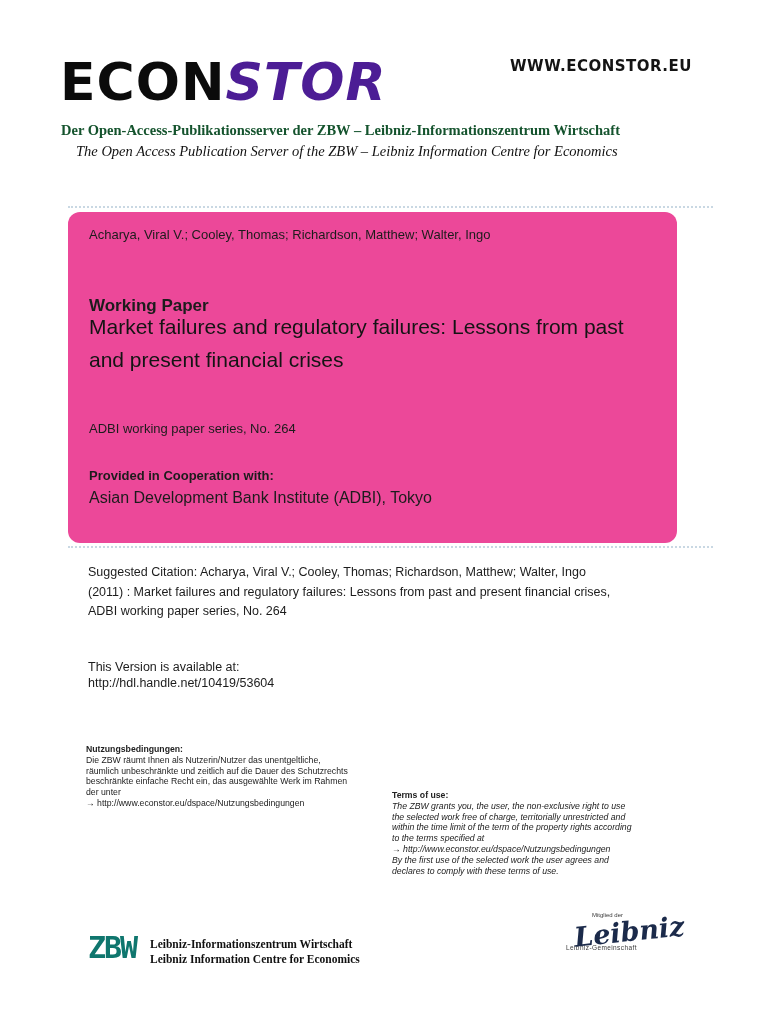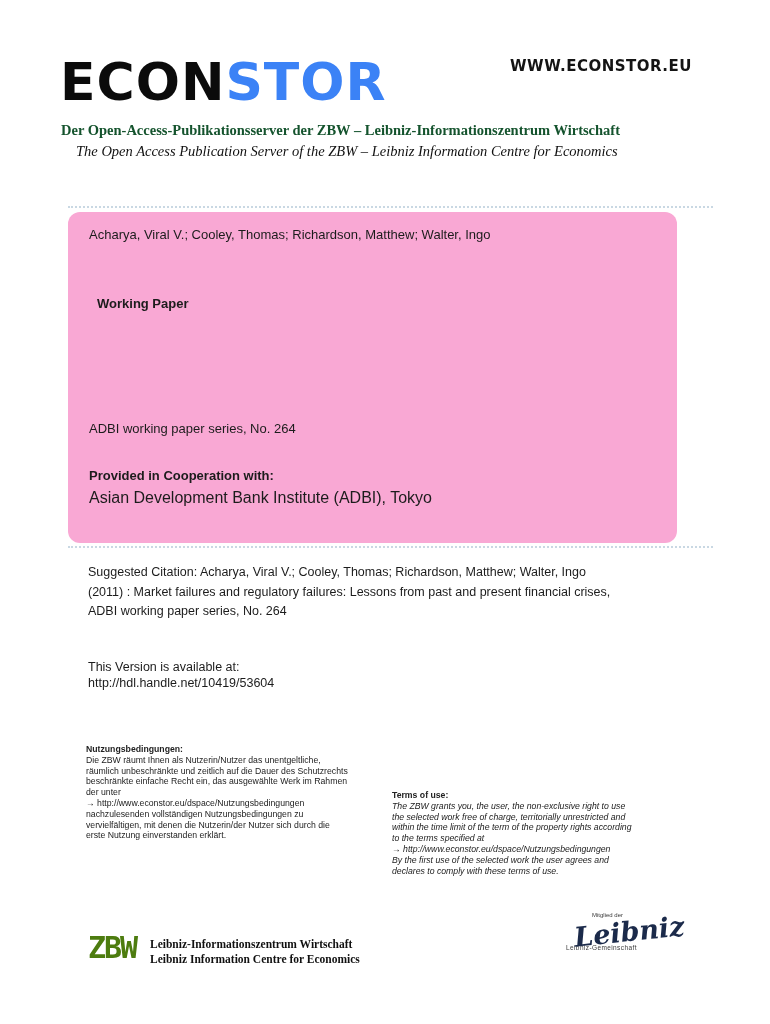--- a/index.html
+++ b/index.html
@@ -27,21 +27,21 @@
   
   .rule { position:absolute; left:68px; width:645px; height:0;
           border-top:2px dotted #c9d8e3; }
   .rule-top { top:206px; }
   .rule-bottom { top:546px; }
 
   
   .card { position:absolute; left:68px; top:212px; width:609px; height:331px;
           background:#e6edf3; border-radius:12px; }
   .card .authors { position:absolute; left:21px; top:15px; font-size:13px; }
-  .card .doctype { position:absolute; left:21px; top:84px; font-size:13px; font-weight:bold;margin-left:8px; }
+  .card .doctype { position:absolute; left:21px; top:84px; font-size:17px; font-weight:bold; }
   .card .title   { position:absolute; left:21px; top:98px; width:545px;
                    font-size:21px; line-height:33px; color:#141414; }
   .card .series  { position:absolute; left:21px; top:209px; font-size:13px; }
   .card .coop-label { position:absolute; left:21px; top:256px; font-size:13px; font-weight:bold;text-align:right; }
   .card .coop-value { position:absolute; left:21px; top:277px; font-size:16px; }
 
   
   .citation { position:absolute; left:88px; top:563px; width:580px;
               font-size:12.5px; line-height:19.5px; white-space:pre-line; }
   .version-label { position:absolute; left:88px; top:660px; font-size:12.5px; }
@@ -54,70 +54,68 @@
   .terms-de { left:86px; }
   .terms-en { left:392px; font-style:italic; }
   .terms-col .t-heading { font-weight:bold; font-style:normal; }
   .terms-en .t-heading { font-style:normal;margin-top:46px; }
   .t-body { white-space:pre-line; }
   .t-link { display:block; color:#222; text-decoration:none; }
 
   
   .zbw-logo { position:absolute; left:88px; top:933px;
               font-family:"DejaVu Sans Mono", monospace; font-weight:bold;
-              font-size:30px; letter-spacing:-2px; color:#4d7c0f; line-height:1; }
+              font-size:30px; letter-spacing:-2px; color:#0f766e; line-height:1; }
   .org-lines { position:absolute; left:150px; top:937px;
                font-family:"Liberation Serif", serif; font-weight:bold;
                font-size:11.5px; line-height:15px; color:#111; }
   .leibniz { position:absolute; left:566px; top:912px; width:150px; }
   .leibniz .member { margin-left:26px; font-size:6px; color:#3a3a3a; }
   .leibniz .script { display:inline-block; margin-left:8px; line-height:1;
                      font-family:"DejaVu Serif", serif; font-style:italic; font-weight:bold;
                      font-size:27px; color:#1b2a4a; transform:rotate(-6deg); }
   .leibniz .community { margin-top:-1px; font-size:6.5px; letter-spacing:0.4px; color:#3a3a3a; }
 </style>
 </head>
 <body>
 
 <div class="page">
 
   <div class="logo">
-    <span class="econ">ECON</span><span class="stor" style="color: #3b82f6;">STOR</span>
+    <span class="econ">ECON</span><span class="stor" style="color: #4c1d95; font-style: italic;">STOR</span>
   </div>
   <div class="website">WWW.ECONSTOR.EU</div>
   <div class="tagline-de">Der Open-Access-Publikationsserver der ZBW – Leibniz-Informationszentrum Wirtschaft</div>
   <div class="tagline-en">The Open Access Publication Server of the ZBW – Leibniz Information Centre for Economics</div>
 
   <div class="rule rule-top"></div>
   <div class="rule rule-bottom"></div>
 
-  <div class="card" style="background: #f9a8d4;">
+  <div class="card" style="background: #ec4899;">
     <div class="authors">Acharya, Viral V.; Cooley, Thomas; Richardson, Matthew; Walter, Ingo</div>
     <div class="doctype">Working Paper</div>
+    <div class="title">Market failures and regulatory failures: Lessons from past and present financial crises</div>
     <div class="series">ADBI working paper series, No. 264</div>
     <div class="coop-label">Provided in Cooperation with:</div>
     <div class="coop-value">Asian Development Bank Institute (ADBI), Tokyo</div>
   </div>
 
   <div class="citation">Suggested Citation: Acharya, Viral V.; Cooley, Thomas; Richardson, Matthew; Walter, Ingo
 (2011) : Market failures and regulatory failures: Lessons from past and present financial crises,
 ADBI working paper series, No. 264</div>
   <div class="version-label">This Version is available at:</div>
   <a class="handle" href="#">http://hdl.handle.net/10419/53604</a>
 
   <div class="terms-col terms-de">
     <div class="t-heading">Nutzungsbedingungen:</div>
     <div class="t-body">Die ZBW räumt Ihnen als Nutzerin/Nutzer das unentgeltliche,
 räumlich unbeschränkte und zeitlich auf die Dauer des Schutzrechts
 beschränkte einfache Recht ein, das ausgewählte Werk im Rahmen
 der unter</div>
     <a class="t-link" href="#">→  http://www.econstor.eu/dspace/Nutzungsbedingungen</a>
-    <div class="t-body">nachzulesenden vollständigen Nutzungsbedingungen zu
-vervielfältigen, mit denen die Nutzerin/der Nutzer sich durch die
-erste Nutzung einverstanden erklärt.</div>
   </div>
 
   <div class="terms-col terms-en">
     <div class="t-heading">Terms of use:</div>
     <div class="t-body">The ZBW grants you, the user, the non-exclusive right to use
 the selected work free of charge, territorially unrestricted and
 within the time limit of the term of the property rights according
 to the terms specified at</div>
     <a class="t-link" href="#">→  http://www.econstor.eu/dspace/Nutzungsbedingungen</a>
     <div class="t-body">By the first use of the selected work the user agrees and

